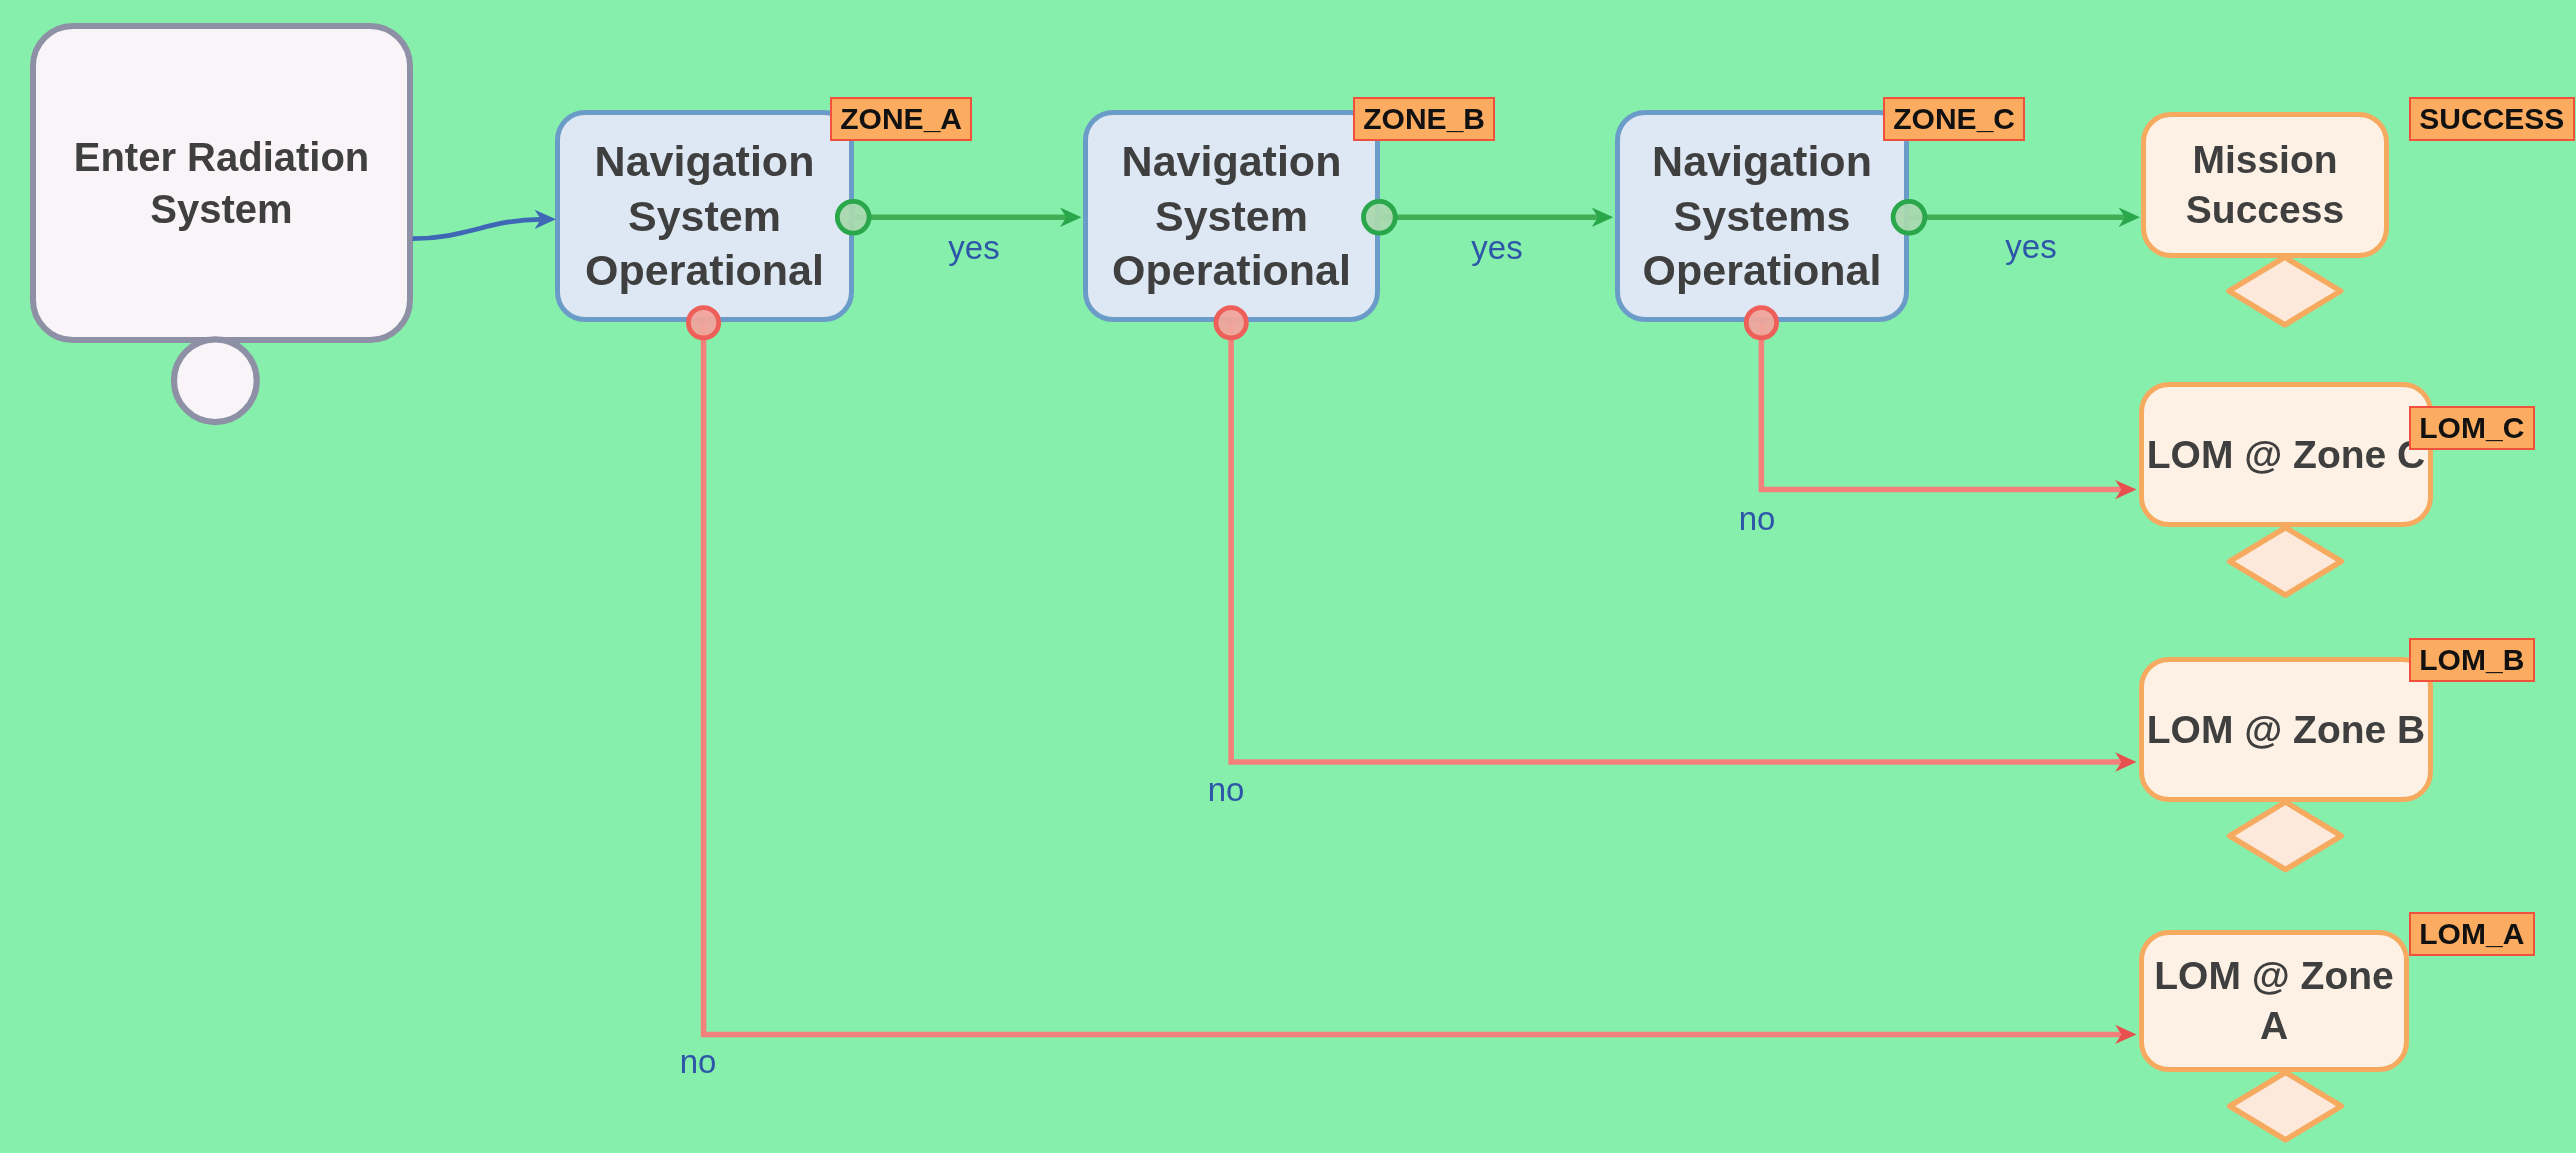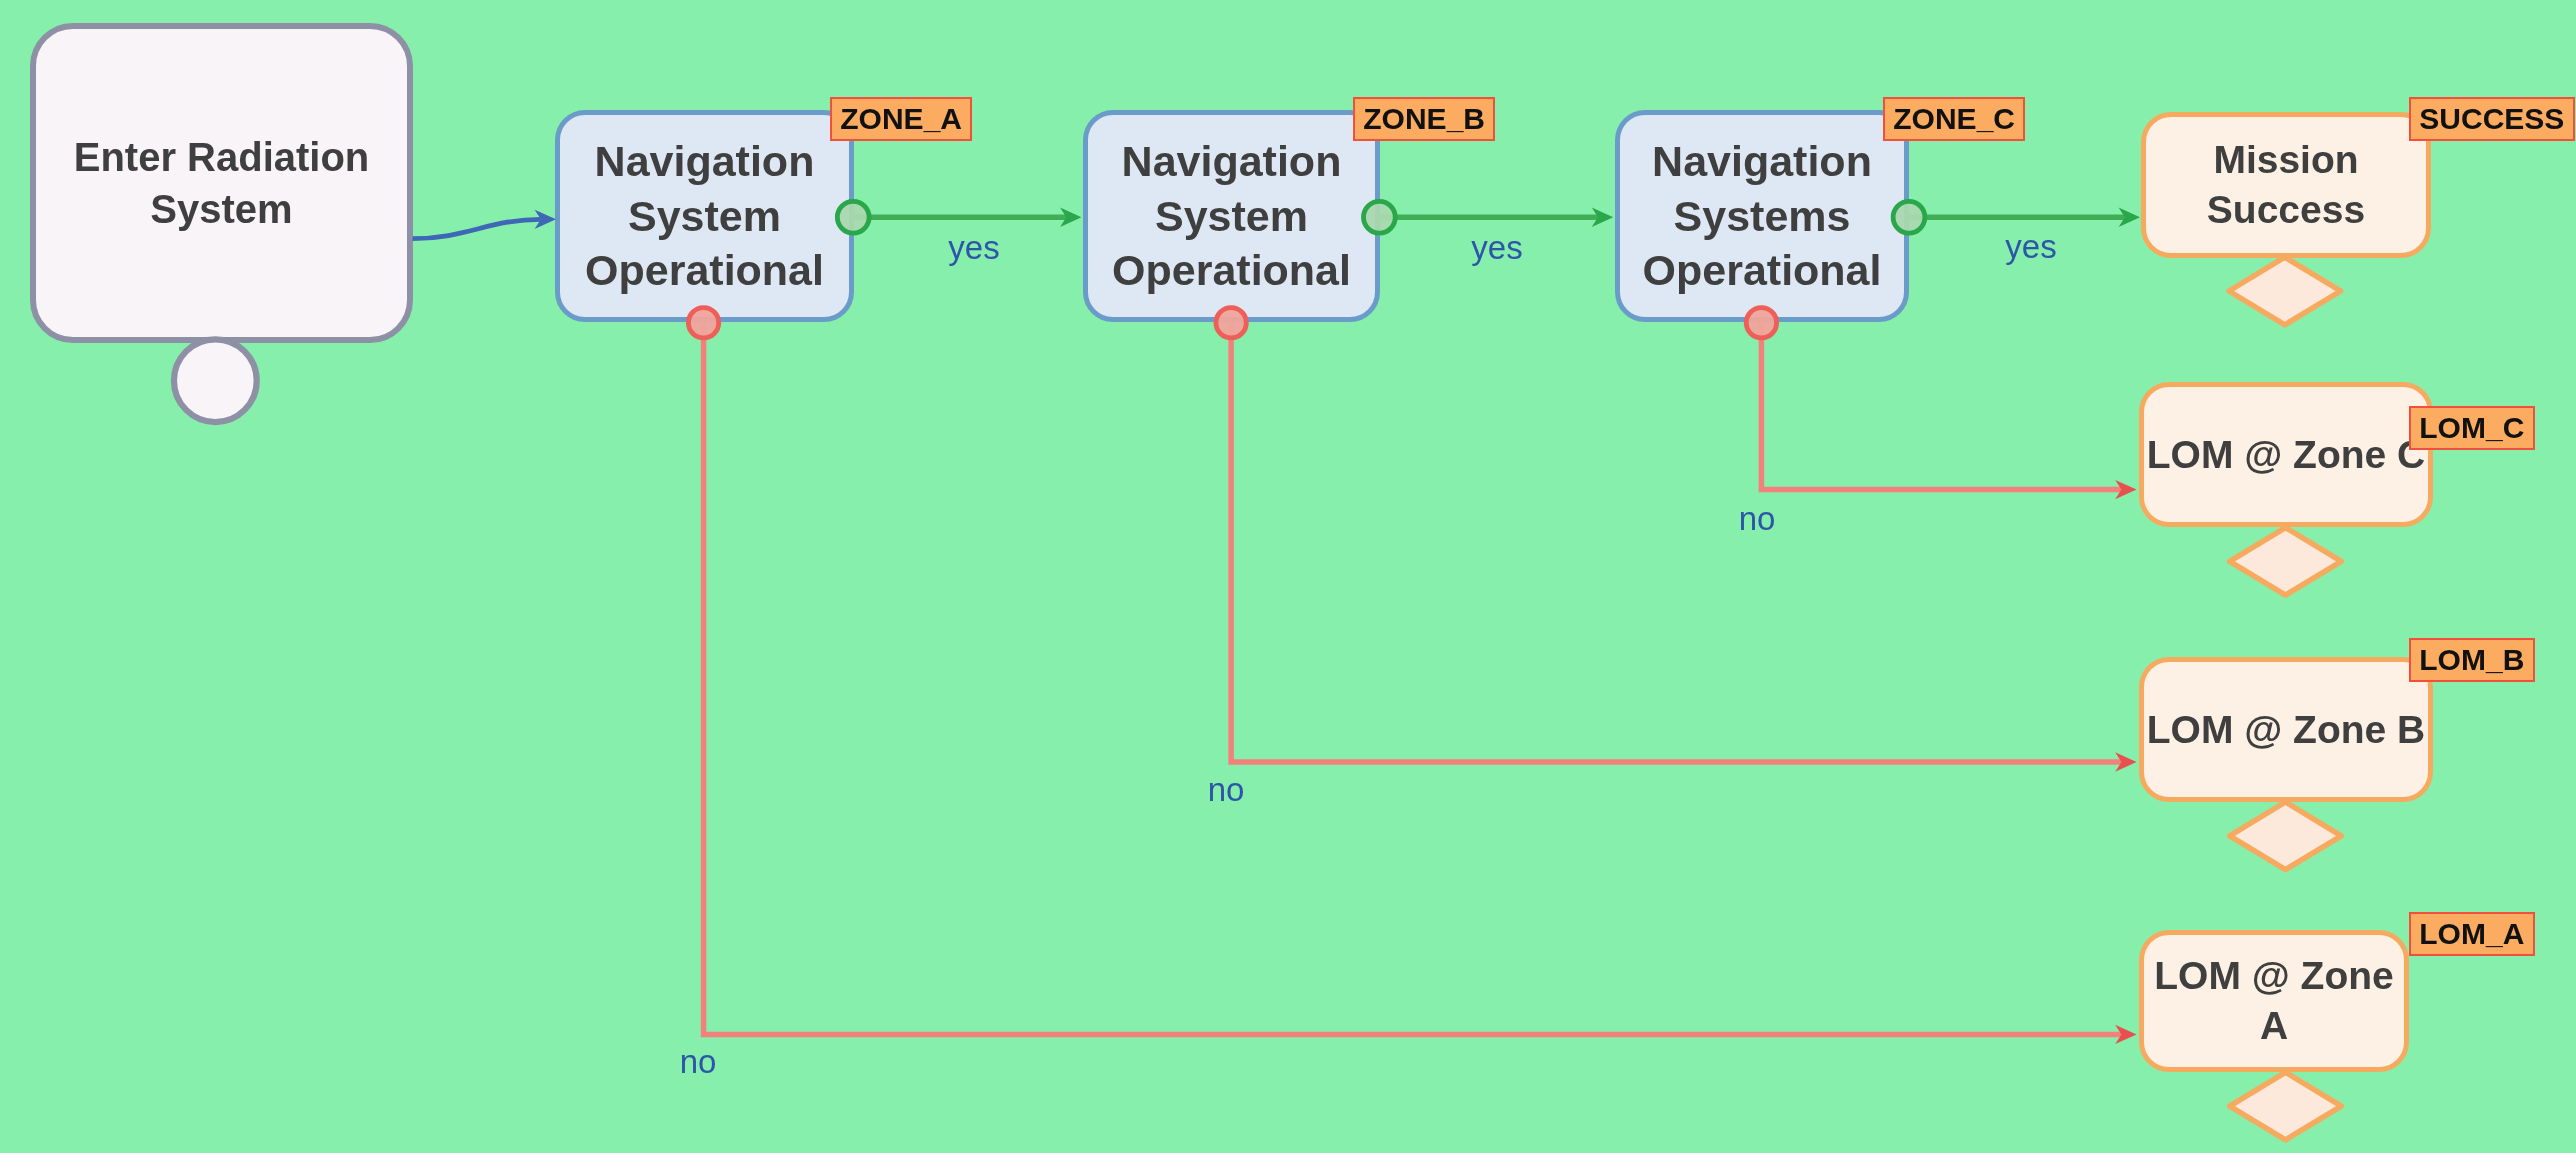--- a/index.html
+++ b/index.html
@@ -54,21 +54,21 @@
     <span>System</span>
     <span>Operational</span>
   </div>
 
   <div class="node decision" style="left:1615px;top:110px;width:294px;height:212px;">
     <span>Navigation</span>
     <span>Systems</span>
     <span>Operational</span>
   </div>
 
-  <div class="node terminal" style="left:2141px;top:112px;width:290px;height:146px;">
+  <div class="node terminal" style="left:2141px;top:112px;width:248px;height:146px;">
     <span>Mission</span>
     <span>Success</span>
   </div>
 
   <div class="node terminal" style="left:2139px;top:657px;width:294px;height:145px;">
     <span>LOM @ Zone B</span>
   </div>
 
   <div class="node terminal" style="left:2139px;top:382px;width:294px;height:145px;">
     <span>LOM @ Zone C</span>

